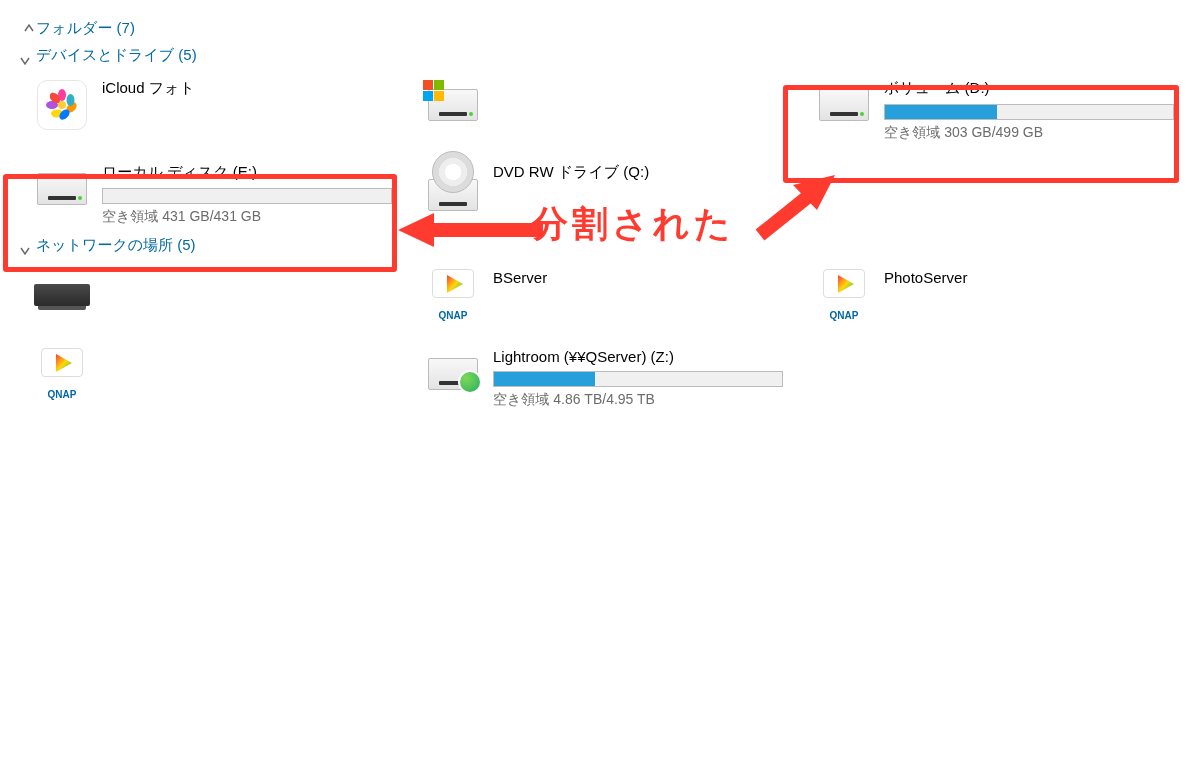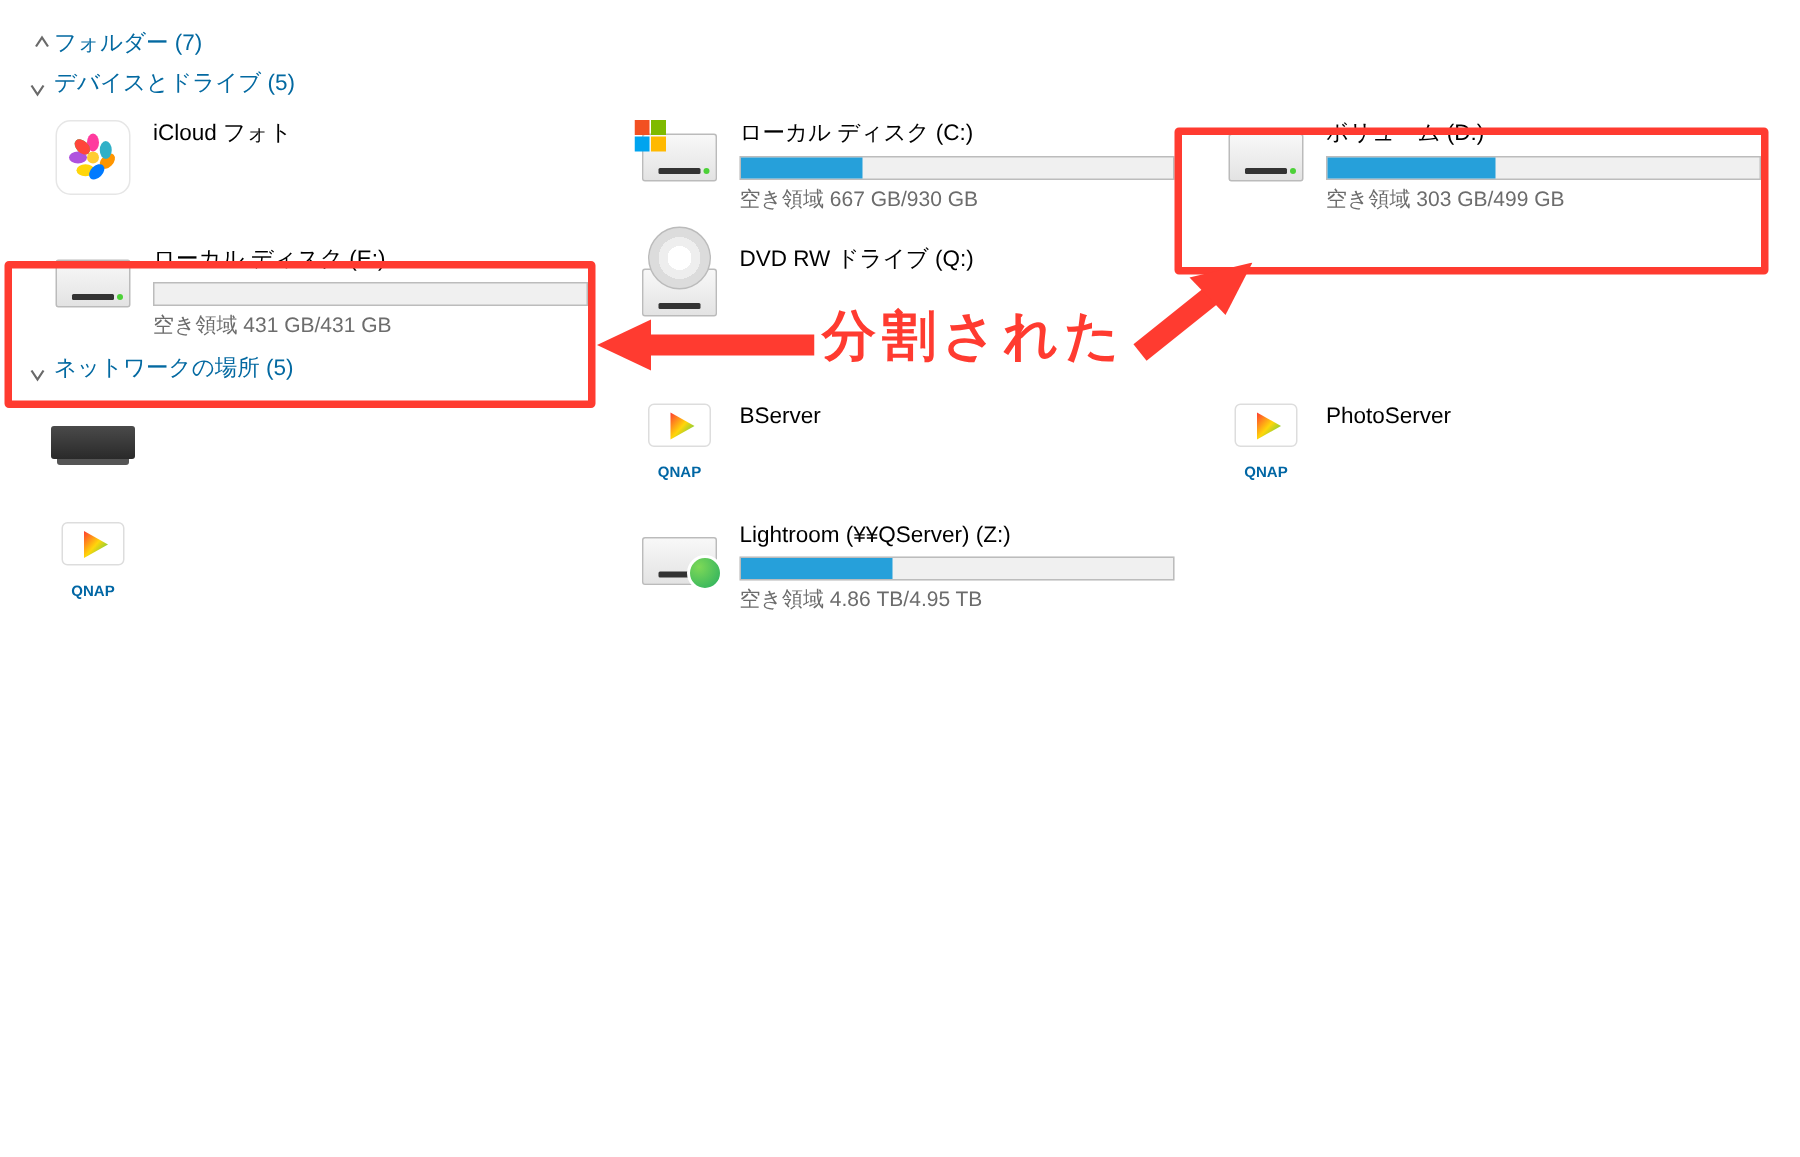--- a/index.html
+++ b/index.html
@@ -238,27 +238,20 @@
         <div class="drive-slot"></div>
           <div class="drive-led"></div>
         <svg class="windows-flag" width="22" height="22" viewBox="0 0 22 22">
           <rect x="0" y="0" width="10" height="10" fill="#f25022"></rect>
           <rect x="11" y="0" width="10" height="10" fill="#7fba00"></rect>
           <rect x="0" y="11" width="10" height="10" fill="#00a4ef"></rect>
           <rect x="11" y="11" width="10" height="10" fill="#ffb900"></rect>
         </svg>
       </div>
     </div>
-    <div class="info">
-      <span class="title">ローカル ディスク (C:)</span>
-      <div class="capacity-bar">
-          <div class="fill" style="width:28%"></div>
-        </div>
-      <span class="sub">空き領域 667 GB/930 GB</span>
-    </div>
   </div>
 
   <div class="item">
     <div class="icon-box">
       <div class="drive-body">
           <div class="drive-slot"></div>
           <div class="drive-led"></div>
         </div>
     </div>
     <div class="info">
@@ -403,21 +396,21 @@
         </div>
       <span class="sub">空き領域 4.86 TB/4.95 TB</span>
     </div>
   </div>
 
 </div>
 
 <div class="highlight-box" style="top:85px; left:783px; width:396px; height:98px;"></div>
 <div class="highlight-box" style="top:174px; left:3px; width:394px; height:98px;"></div>
 
-<div class="annotation" style="top:200px; left:548px;">分割された</div>
+<div class="annotation" style="top:200px; left:532px;">分割された</div>
 
 <svg class="arrow" style="top:210px; left:398px;" width="145" height="40" viewBox="0 0 145 40">
   <line x1="145" y1="20" x2="30" y2="20" stroke="#ff3b30" stroke-width="14"></line>
   <polygon points="0,20 36,3 36,37" fill="#ff3b30"></polygon>
 </svg>
 <svg class="arrow" style="top:175px; left:755px;" width="80" height="70" viewBox="0 0 80 70">
   <line x1="5" y1="60" x2="55" y2="20" stroke="#ff3b30" stroke-width="14"></line>
   <polygon points="80,0 62,35 38,10" fill="#ff3b30"></polygon>
 </svg>
 

